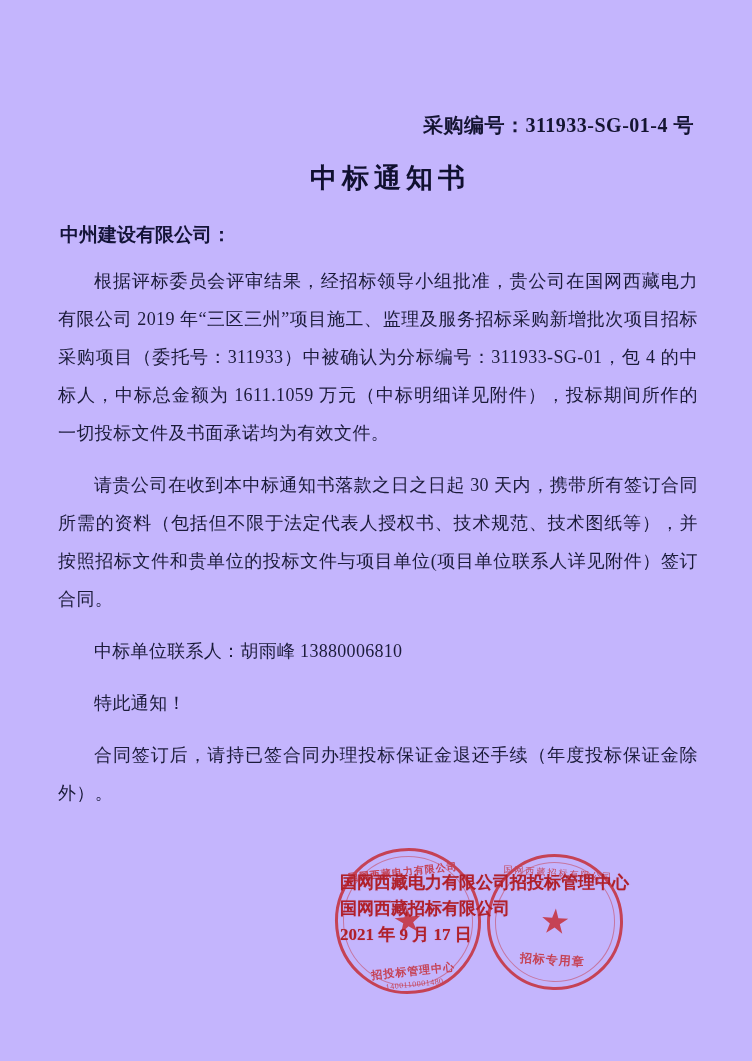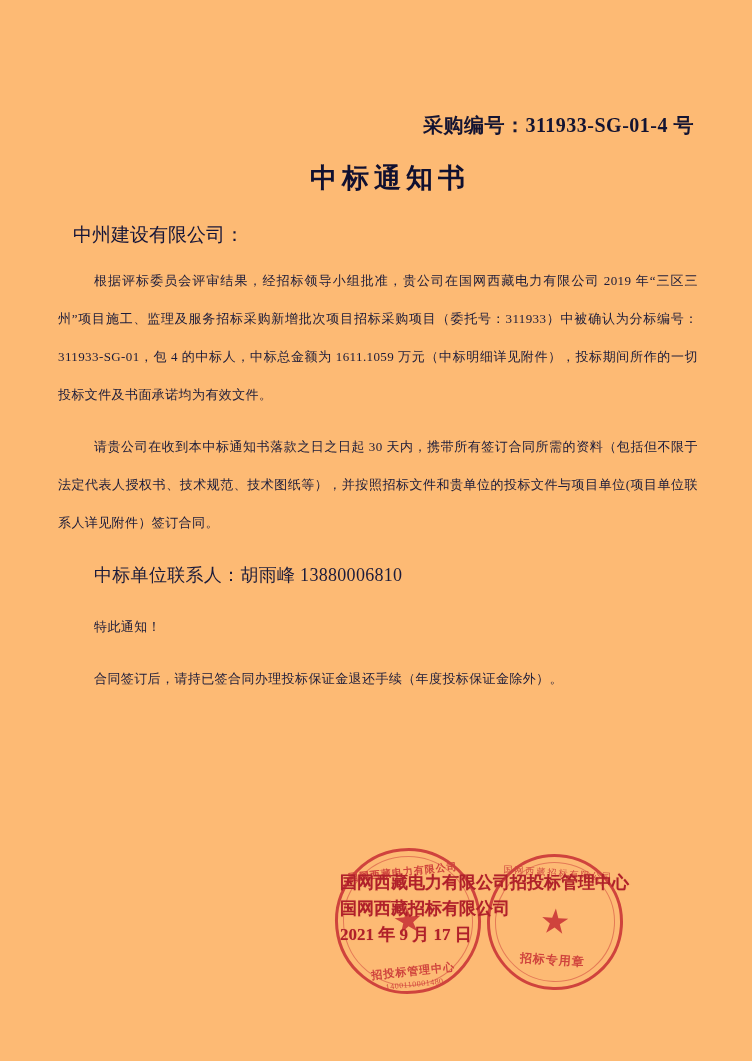--- a/index.html
+++ b/index.html
@@ -11,21 +11,21 @@
     width: 752px;
     height: 1061px;
     position: relative;
     font-family: "Liberation Serif", "DejaVu Serif", serif;
     color: #1a1a2e;
     overflow: hidden;
   }
   .page {
     position: absolute;
     inset: 0;
-    background: #fdba74;
+    background: #c4b5fd;
   }
   .doc-number {
     position: absolute;
     top: 112px;
     right: 58px;
     font-size: 20px;
     font-weight: bold;
     letter-spacing: 0.5px;
     color: #141432;
     white-space: nowrap;
@@ -40,32 +40,31 @@
     font-weight: bold;
     letter-spacing: 5px;
     color: #101030;
     padding-left: 28px;
   }
   .salutation {
     position: absolute;
     top: 222px;
     left: 60px;
     font-size: 19px;
-    font-weight: normal;
+    font-weight: bold;
     color: #141438;
-    margin-left: 13px;
   }
   .body-block {
     position: absolute;
     top: 262px;
     left: 58px;
     width: 640px;
   }
   .para {
-    font-size: 13px;
+    font-size: 18px;
     line-height: 38px;
     text-align: justify;
     text-justify: inter-ideograph;
     margin: 0 0 14px 0;
     color: #1b1b3a;
     letter-spacing: 0.4px;
   }
   .para.indent {
     text-indent: 36px;
   }

